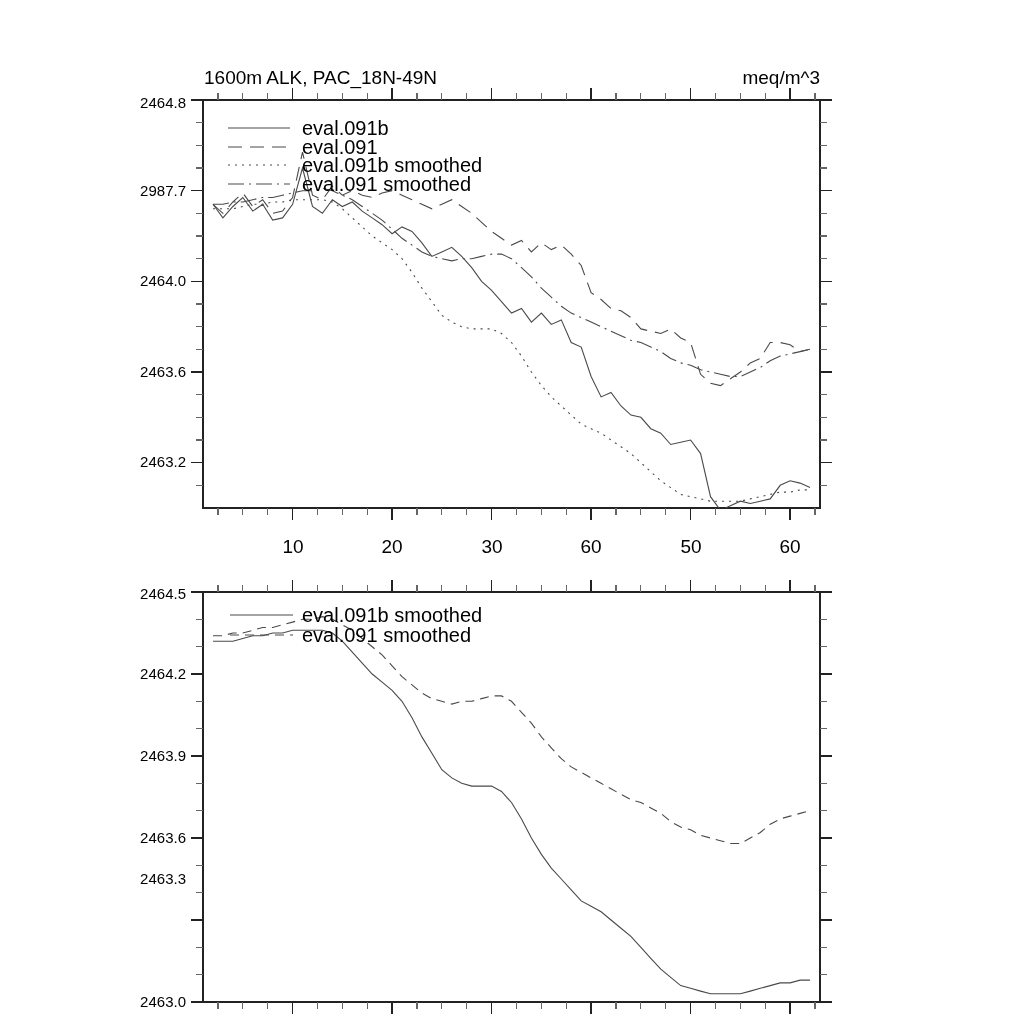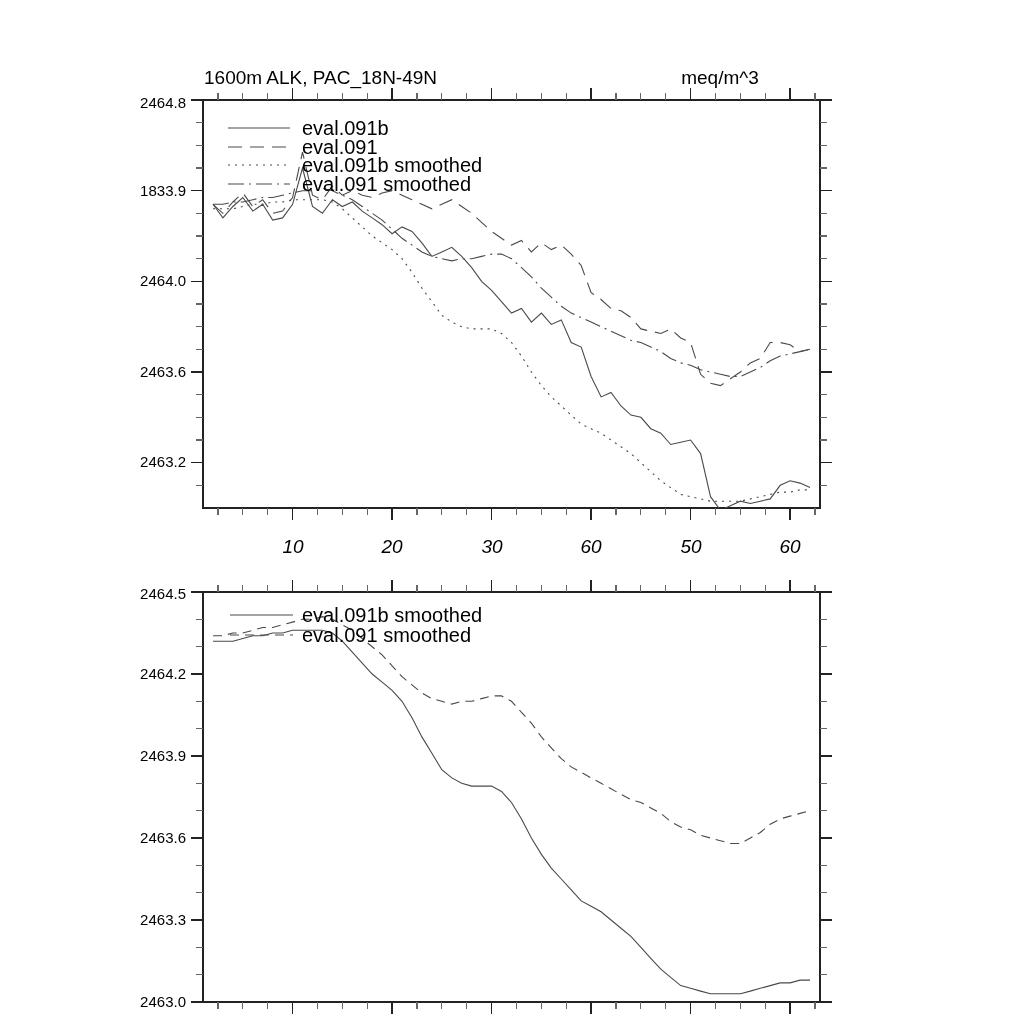--- a/index.html
+++ b/index.html
@@ -1,25 +1,25 @@
 <!DOCTYPE html>
 <html><head>
 <meta charset="utf-8">
 <style>
   html,body{margin:0;padding:0;background:#fff;}
   #stage{position:relative;width:980px;height:1024px;background:#ffffff;overflow:hidden;
          font-family:"Liberation Sans","DejaVu Sans",sans-serif;color:#000;}
   #chart-svg{position:absolute;left:0;top:0;}
   .txt{position:absolute;white-space:nowrap;color:#000;}
   .title{left:204px;top:67px;font-size:19px;}
-  .units{left:620px;top:67px;width:200px;text-align:center;font-size:19px;}
+  .units{left:620px;top:67px;width:200px;text-align:right;font-size:19px;}
   .ylab{width:110px;text-align:right;font-size:15px;height:22px;line-height:22px;}
   .ylab-t{left:76px;}
   .ylab-b{left:76px;}
-  .xlab{width:70px;text-align:center;font-size:19px;top:536px;height:22px;line-height:22px;font-style:italic;}
+  .xlab{width:70px;text-align:center;font-size:19px;top:536px;height:22px;line-height:22px;}
   .lgd{left:302px;font-size:20px;height:18px;line-height:18px;}
 </style>
 </head>
 <body>
 
 <div id="stage">
   <svg id="chart-svg" width="1024" height="1024">
       <clipPath id="clip-p0">
         <rect x="203" y="100" width="617" height="408"></rect>
       </clipPath>
@@ -207,39 +207,39 @@
       <polyline points="213.0,641.2 222.9,641.2 232.9,641.2 242.8,638.5 252.8,635.7 262.7,635.7 272.7,633.0 282.6,633.0 292.6,630.3 302.5,630.3 312.5,630.3 322.4,630.3 332.4,633.0 342.3,641.2 352.3,652.1 362.2,663.1 372.2,674.0 382.1,682.2 392.1,690.4 402.0,701.3 412.0,717.7 421.9,736.9 431.9,753.3 441.8,769.7 451.8,777.9 461.7,783.3 471.7,786.1 481.6,786.1 491.6,786.1 501.5,791.5 511.5,802.5 521.5,818.9 531.4,838.0 541.4,854.4 551.3,868.1 561.3,879.0 571.2,889.9 581.2,900.9 591.1,906.3 601.1,911.8 611.0,920.0 621.0,928.2 630.9,936.4 640.9,947.3 650.8,958.3 660.8,969.2 670.7,977.4 680.7,985.6 690.6,988.3 700.6,991.1 710.5,993.8 720.5,993.8 730.4,993.8 740.4,993.8 750.3,991.1 760.3,988.3 770.2,985.6 780.2,982.9 790.1,982.9 800.1,980.1 810.0,980.1" fill="none" stroke="#4a4a4a" stroke-width="1.1" clip-path="url(#clip-p1)"></polyline>
       <polyline points="213.0,635.7 222.9,635.7 232.9,633.0 242.8,633.0 252.8,630.3 262.7,627.5 272.7,627.5 282.6,624.8 292.6,622.1 302.5,619.3 312.5,619.3 322.4,616.6 332.4,619.3 342.3,624.8 352.3,630.3 362.2,638.5 372.2,646.7 382.1,654.9 392.1,665.8 402.0,676.7 412.0,684.9 421.9,693.1 431.9,698.6 441.8,701.3 451.8,704.1 461.7,701.3 471.7,701.3 481.6,698.6 491.6,695.9 501.5,695.9 511.5,701.3 521.5,712.3 531.4,723.2 541.4,736.9 551.3,747.8 561.3,758.7 571.2,766.9 581.2,772.4 591.1,777.9 601.1,783.3 611.0,788.8 621.0,794.3 630.9,799.7 640.9,802.5 650.8,807.9 660.8,813.4 670.7,821.6 680.7,827.1 690.6,829.8 700.6,835.3 710.5,838.0 720.5,840.7 730.4,843.5 740.4,843.5 750.3,838.0 760.3,832.5 770.2,824.3 780.2,818.9 790.1,816.1 800.1,813.4 810.0,810.7" fill="none" stroke="#4a4a4a" stroke-width="1.1" clip-path="url(#clip-p1)" stroke-dasharray="9,6"></polyline>
       <line x1="230" y1="615" x2="293" y2="615" stroke="#4a4a4a" stroke-width="1.1"></line>
       <line x1="230" y1="635" x2="293" y2="635" stroke="#4a4a4a" stroke-width="1.1" stroke-dasharray="9,6"></line>
     </svg>
 
   <div class="txt title">1600m ALK, PAC_18N-49N</div>
   <div class="txt units">meq/m^3</div>
 
   <div class="txt ylab ylab-t" style="top:92px">2464.8</div>
-  <div class="txt ylab ylab-t" style="top:180px">1833.9</div>
+  <div class="txt ylab ylab-t" style="top:180px">2987.7</div>
   <div class="txt ylab ylab-t" style="top:270px">2464.0</div>
   <div class="txt ylab ylab-t" style="top:361px">2463.6</div>
   <div class="txt ylab ylab-t" style="top:451px">2463.2</div>
 
   <div class="txt xlab" style="left:258px">10</div>
   <div class="txt xlab" style="left:357px">20</div>
   <div class="txt xlab" style="left:457px">30</div>
   <div class="txt xlab" style="left:556px">60</div>
   <div class="txt xlab" style="left:656px">50</div>
   <div class="txt xlab" style="left:755px">60</div>
 
   <div class="txt lgd" style="top:119px">eval.091b</div>
   <div class="txt lgd" style="top:138px">eval.091</div>
   <div class="txt lgd" style="top:156px">eval.091b smoothed</div>
   <div class="txt lgd" style="top:175px">eval.091 smoothed</div>
 
   <div class="txt ylab ylab-b" style="top:583px">2464.5</div>
   <div class="txt ylab ylab-b" style="top:663px">2464.2</div>
   <div class="txt ylab ylab-b" style="top:745px">2463.9</div>
   <div class="txt ylab ylab-b" style="top:827px">2463.6</div>
-  <div class="txt ylab ylab-b" style="top:909px">2463.3</div>
+  <div class="txt ylab ylab-b" style="top:868px">2463.3</div>
   <div class="txt ylab ylab-b" style="top:991px">2463.0</div>
 
   <div class="txt lgd" style="top:606px">eval.091b smoothed</div>
   <div class="txt lgd" style="top:626px">eval.091 smoothed</div>
 </div>
 
 </body></html>

